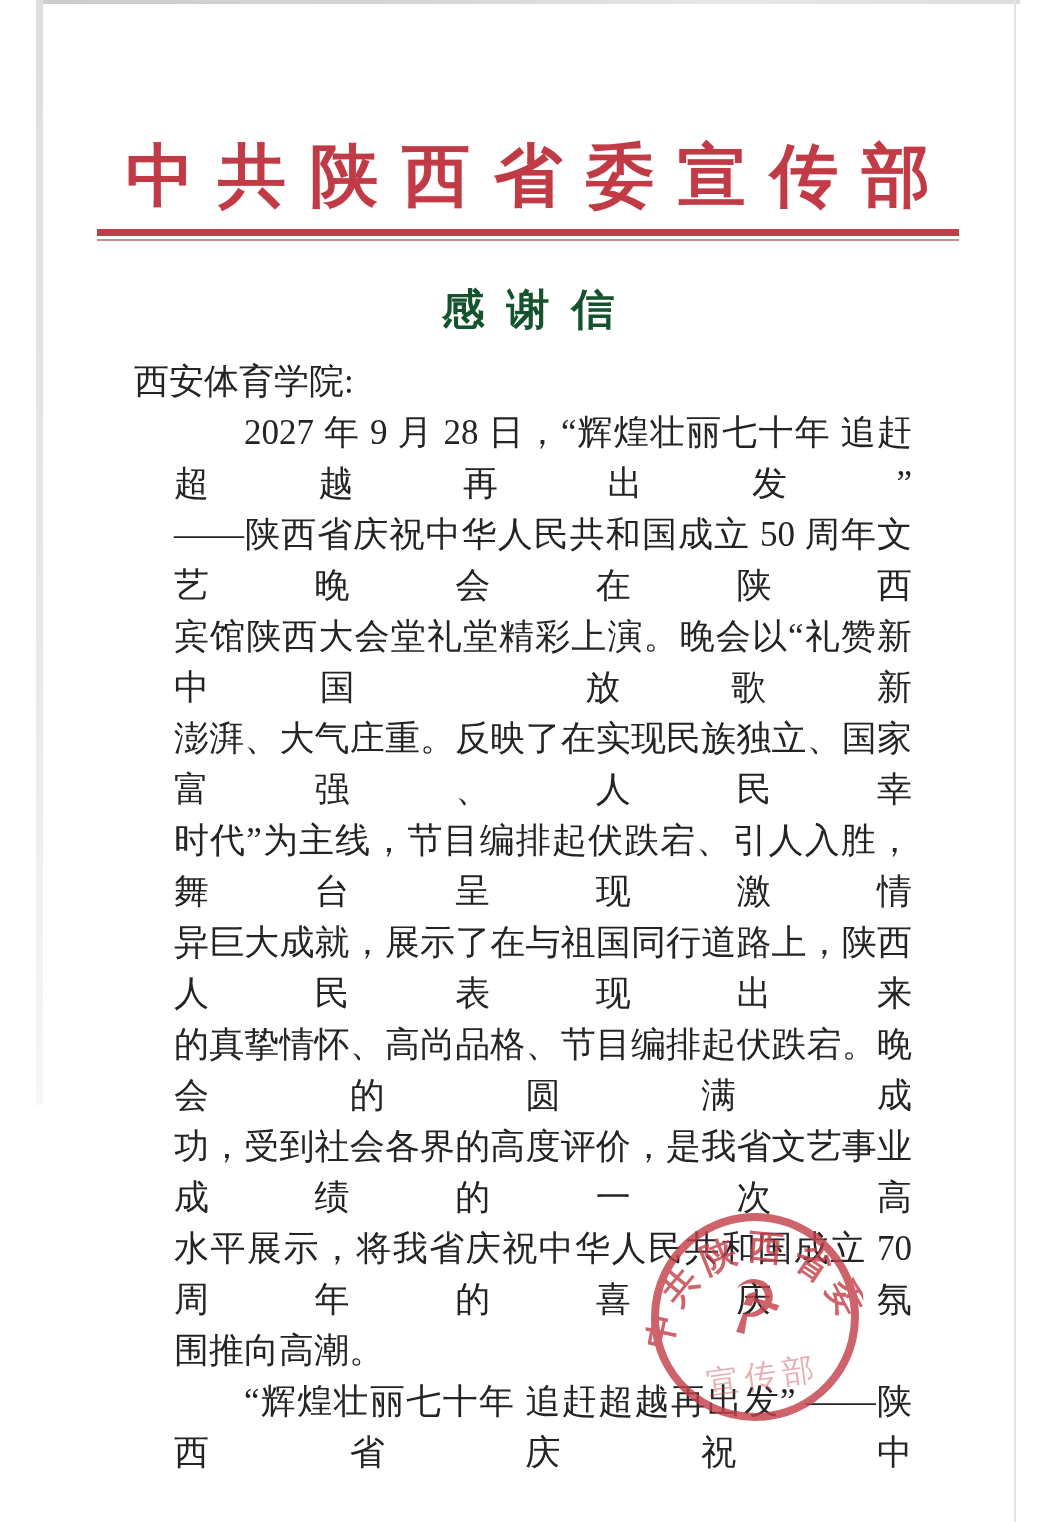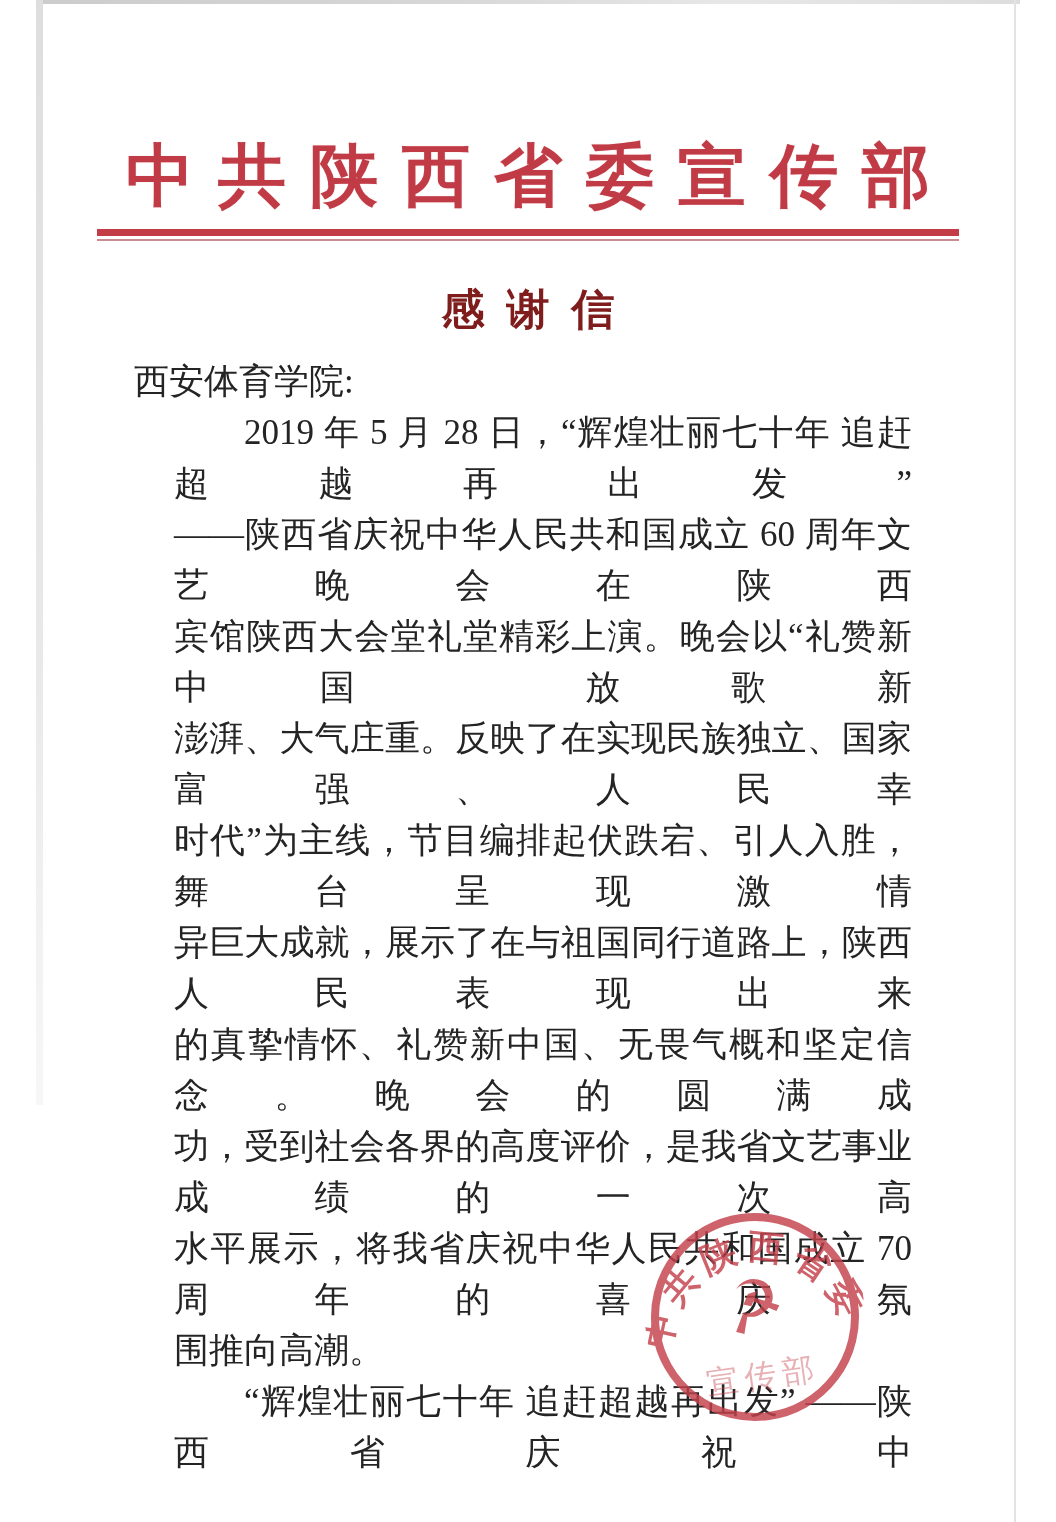--- a/index.html
+++ b/index.html
@@ -38,21 +38,21 @@
   .header-rule .thin  { height:2px; background:#c78d92; }
 
   
   .doc-title {
     margin-top:40px;
     text-align:center;
     font-size:43px;
     font-weight:bold;
     letter-spacing:22px;
     text-indent:22px;
-    color:#7f1d1d;
+    color:#14532d;
   }
 
   
   .salutation {
     margin:21px 0 0 98px;
     font-size:35px;
     line-height:44px;
   }
   .body-lines {
     margin:3px 108px 0 138px;
@@ -87,27 +87,27 @@
     <div class="thick"></div>
     <div class="gap"></div>
     <div class="thin"></div>
   </div>
 
   <div class="doc-title">感谢信</div>
 
   <div class="salutation">西安体育学院:</div>
 
   <div class="body-lines">
-      <div class="bodyline indent">2019 年 5 月 28 日，“辉煌壮丽七十年 追赶超越再出发”</div>
-      <div class="bodyline">——陕西省庆祝中华人民共和国成立 60 周年文艺晚会在陕西</div>
+      <div class="bodyline indent">2027 年 9 月 28 日，“辉煌壮丽七十年 追赶超越再出发”</div>
+      <div class="bodyline">——陕西省庆祝中华人民共和国成立 50 周年文艺晚会在陕西</div>
       <div class="bodyline">宾馆陕西大会堂礼堂精彩上演。晚会以“礼赞新中国 放歌新</div>
       <div class="bodyline">澎湃、大气庄重。反映了在实现民族独立、国家富强、人民幸</div>
       <div class="bodyline">时代”为主线，节目编排起伏跌宕、引人入胜，舞台呈现激情</div>
       <div class="bodyline">异巨大成就，展示了在与祖国同行道路上，陕西人民表现出来</div>
-      <div class="bodyline">的真挚情怀、礼赞新中国、无畏气概和坚定信念。晚会的圆满成</div>
+      <div class="bodyline">的真挚情怀、高尚品格、节目编排起伏跌宕。晚会的圆满成</div>
       <div class="bodyline">功，受到社会各界的高度评价，是我省文艺事业成绩的一次高</div>
       <div class="bodyline">水平展示，将我省庆祝中华人民共和国成立 70 周年的喜庆氛</div>
       <div class="bodyline para-end">围推向高潮。</div>
       <div class="bodyline indent">“辉煌壮丽七十年 追赶超越再出发” ——陕西省庆祝中</div>
     </div>
 
   <svg class="seal" viewBox="0 0 220 220">
     <g opacity="0.82">
       <circle cx="110" cy="110" r="100" fill="none" stroke="#c4414c" stroke-width="8"></circle>
       <path id="sealArc" d="M 24,122 A 88 88 0 0 1 196,122" fill="none"></path>

